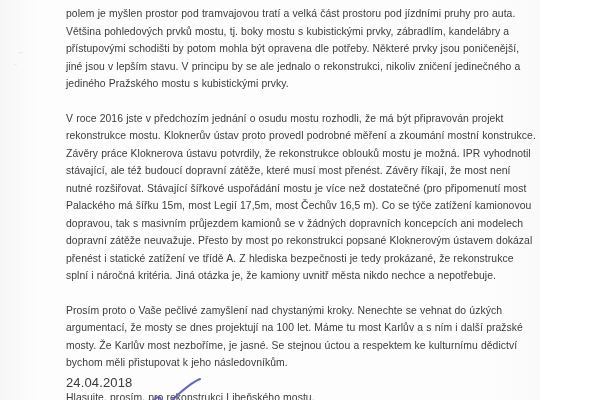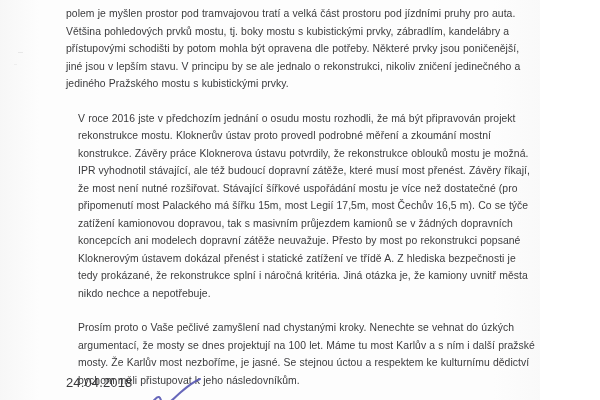--- a/index.html
+++ b/index.html
@@ -62,21 +62,20 @@
     margin: 0 0 4.5px 0;
     font-size: 10.4px;
     line-height: 17.5px;
     color: #3b3b3d;
     text-align: left;
     letter-spacing: 0.005em;
     word-spacing: 0.02em;
   }
   .letter-paragraph.spaced {
     margin-top: 17px;
-    margin-left: 12px;
   }
 
   
   #date-line {
     position: absolute;
     left: 66px;
     top: 374px;
     font-size: 13px;
     line-height: 17.5px;
     color: #3b3b3d;

